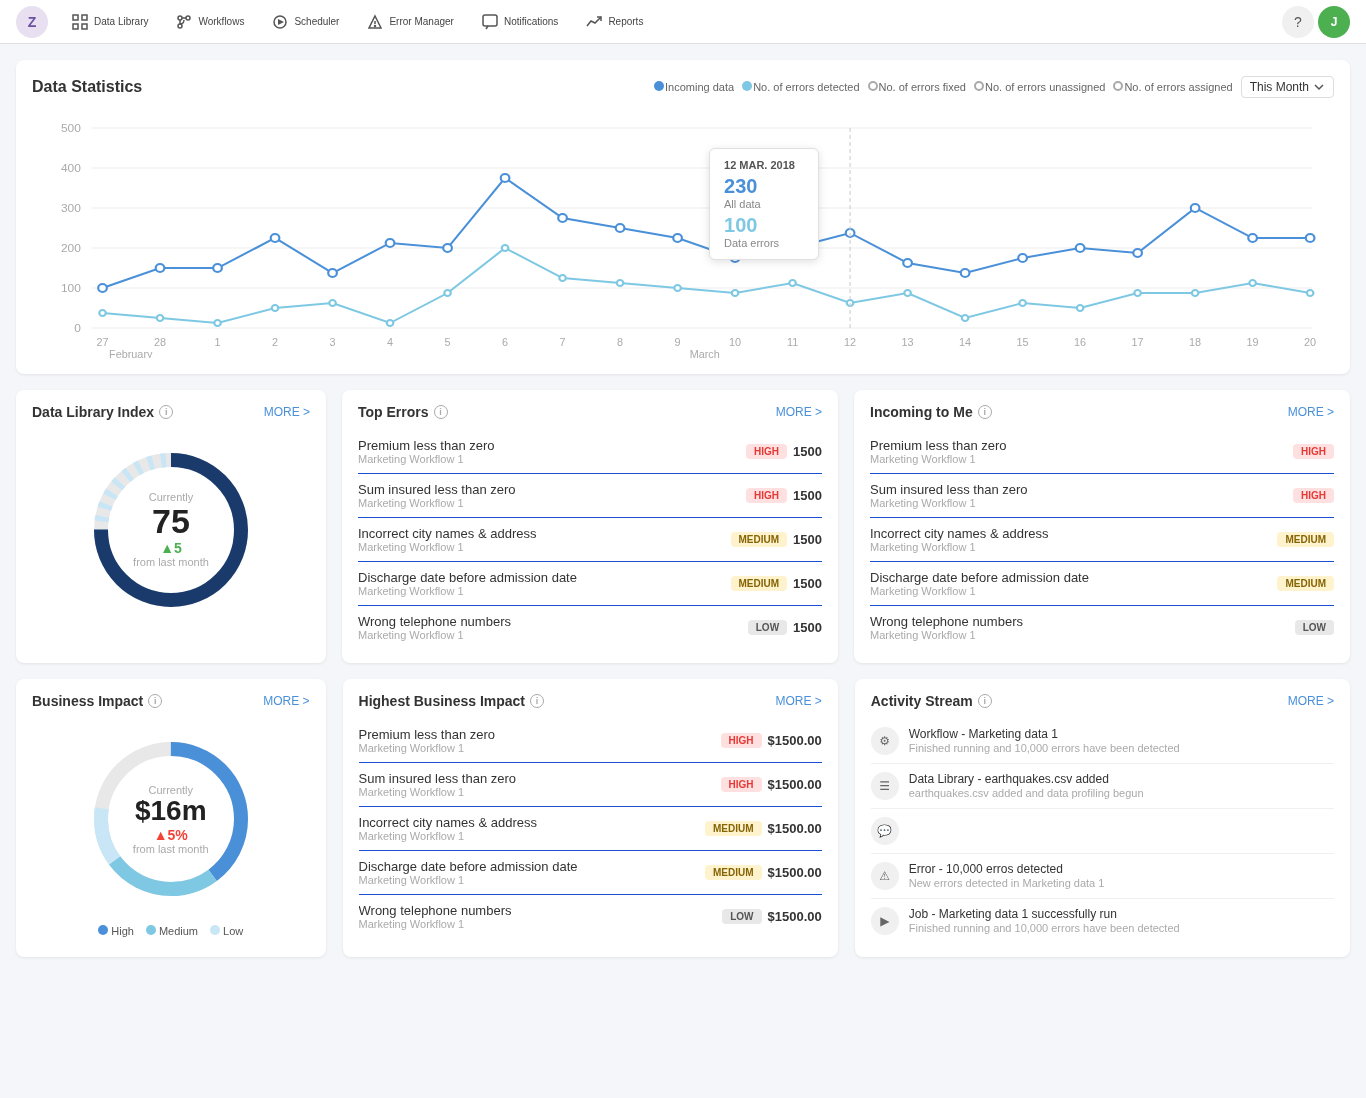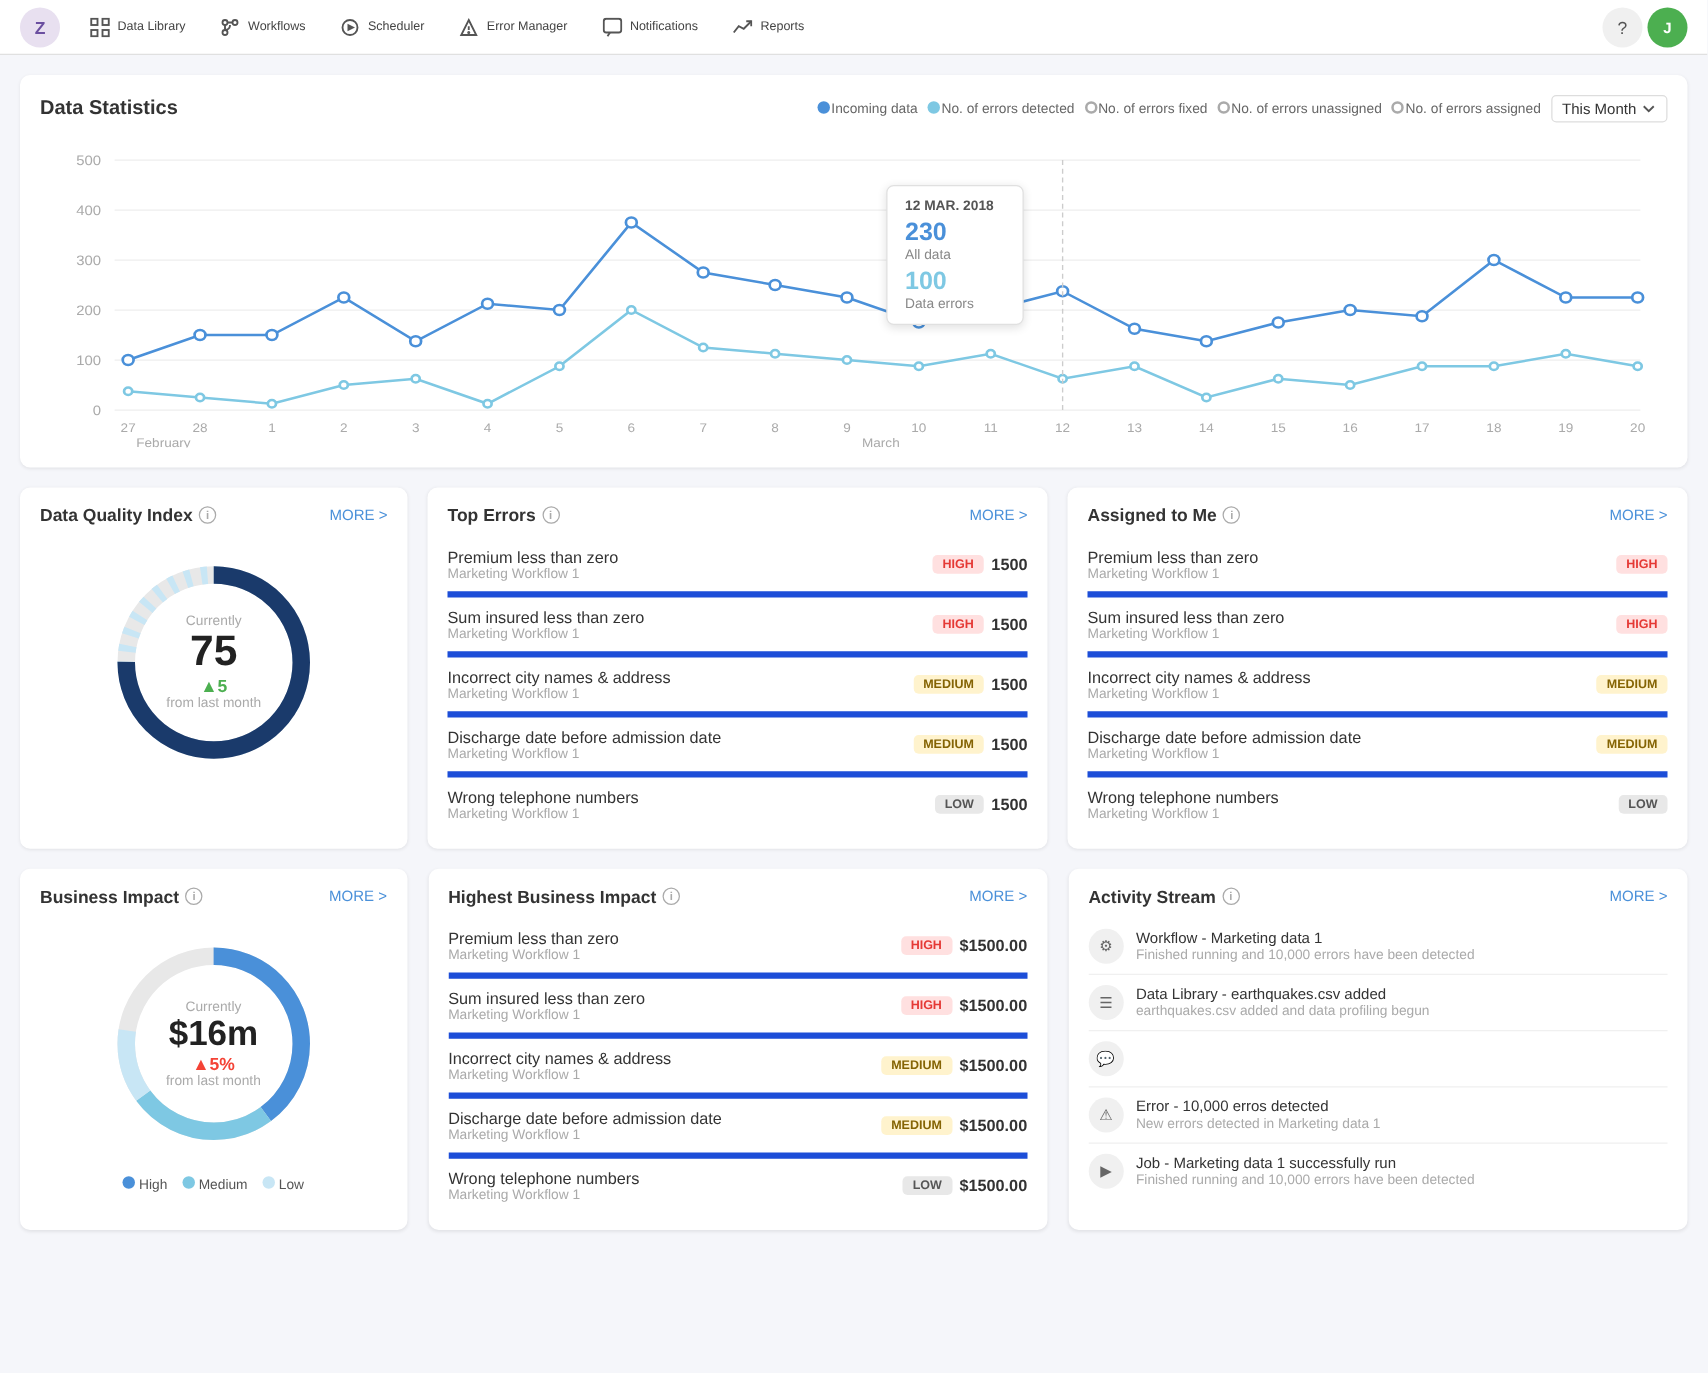--- a/index.html
+++ b/index.html
@@ -52,21 +52,21 @@
     .donut-container { position: relative; width: 180px; height: 180px; }
     .donut-container svg { width: 180px; height: 180px; }
     .donut-label { position: absolute; top: 50%; left: 50%; transform: translate(-50%, -50%); text-align: center; }
     .donut-currently { font-size: 11px; color: #aaa; }
     .donut-value { font-size: 34px; font-weight: 700; color: #222; line-height: 1.1; }
     .donut-change { font-size: 14px; font-weight: 600; color: #4caf50; display: flex; align-items: center; justify-content: center; gap: 2px; }
     .donut-from { font-size: 11px; color: #aaa; }
 
     
     .error-list { list-style: none; }
-    .error-item { display: flex; align-items: center; padding: 8px 0; border-bottom: 5px solid #1d4ed8; gap: 6px; }
+    .error-item { display: flex; align-items: center; padding: 8px 0; border-bottom: 1px solid #1d4ed8; gap: 6px; }
     .error-item:last-child { border-bottom: none; }
     .error-info { flex: 1; min-width: 0; }
     .error-name { font-size: 13px; font-weight: 500; color: #333; white-space: nowrap; overflow: hidden; text-overflow: ellipsis; }
     .error-sub { font-size: 11px; color: #aaa; }
     .badge { display: inline-block; padding: 2px 8px; border-radius: 4px; font-size: 10px; font-weight: 700; text-transform: uppercase; }
     .badge-high { background: #ffe0e0; color: #e53935; }
     .badge-medium { background: #fff3cd; color: #856404; }
     .badge-low { background: #e8e8e8; color: #555; }
     .error-count { font-size: 13px; font-weight: 600; color: #333; margin-left: auto; }
 
@@ -279,21 +279,21 @@
         <div class="tooltip-label2">Data errors</div>
       </div>
     </div>
   </div>
 
   <div class="grid-3">
 
     <div class="card">
       <div class="card-header">
         <div class="card-title">
-          <span>Data Quality Index</span>
+          <span>Data Library Index</span>
           <span class="info-icon">i</span>
         </div>
         <span class="card-more">MORE &gt;</span>
       </div>
       <div class="donut-wrap">
         <div class="donut-container">
           <svg viewBox="0 0 180 180">
 
             <circle cx="90" cy="90" r="70" fill="none" stroke="#e8e8e8" stroke-width="14"></circle>
 
@@ -361,21 +361,21 @@
     </div>
     <span class="badge badge-low">LOW</span>
     <span class="error-count">1500</span>
   </li>
         </ul>
     </div>
 
     <div class="card">
       <div class="card-header">
         <div class="card-title">
-          <span>Assigned to Me</span>
+          <span>Incoming to Me</span>
           <span class="info-icon">i</span>
         </div>
         <span class="card-more">MORE &gt;</span>
       </div>
       <ul class="error-list" id="assigned-list">
           <li class="error-item">
     <div class="error-info">
       <div class="error-name">Premium less than zero</div>
       <div class="error-sub">Marketing Workflow 1</div>
     </div>

